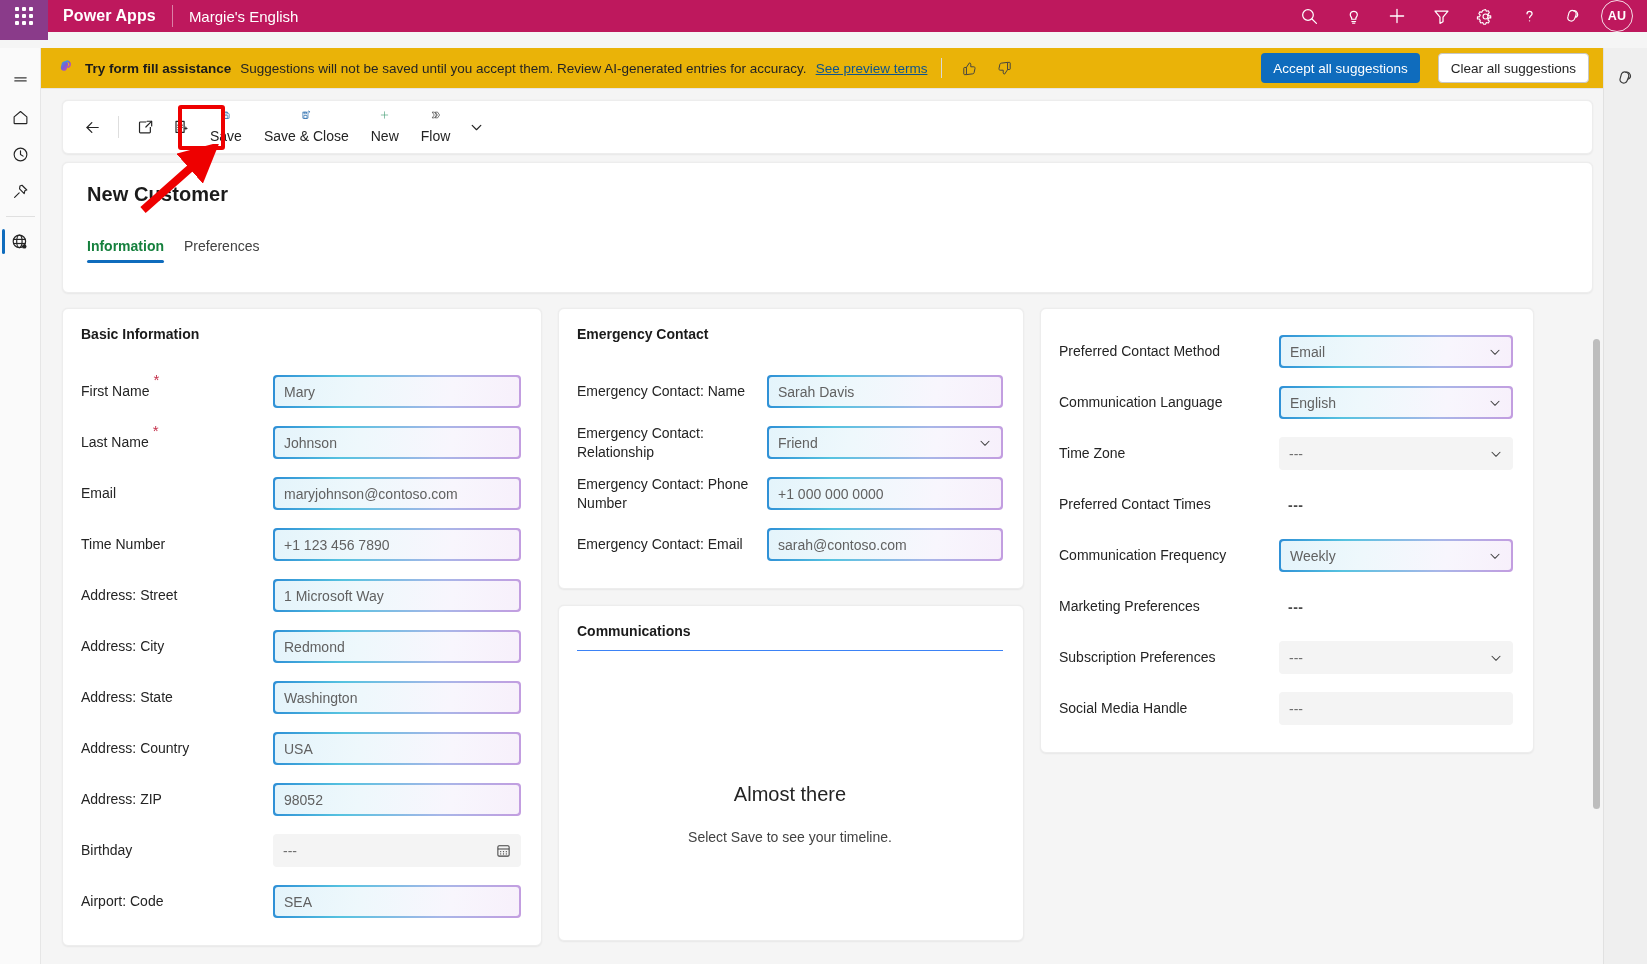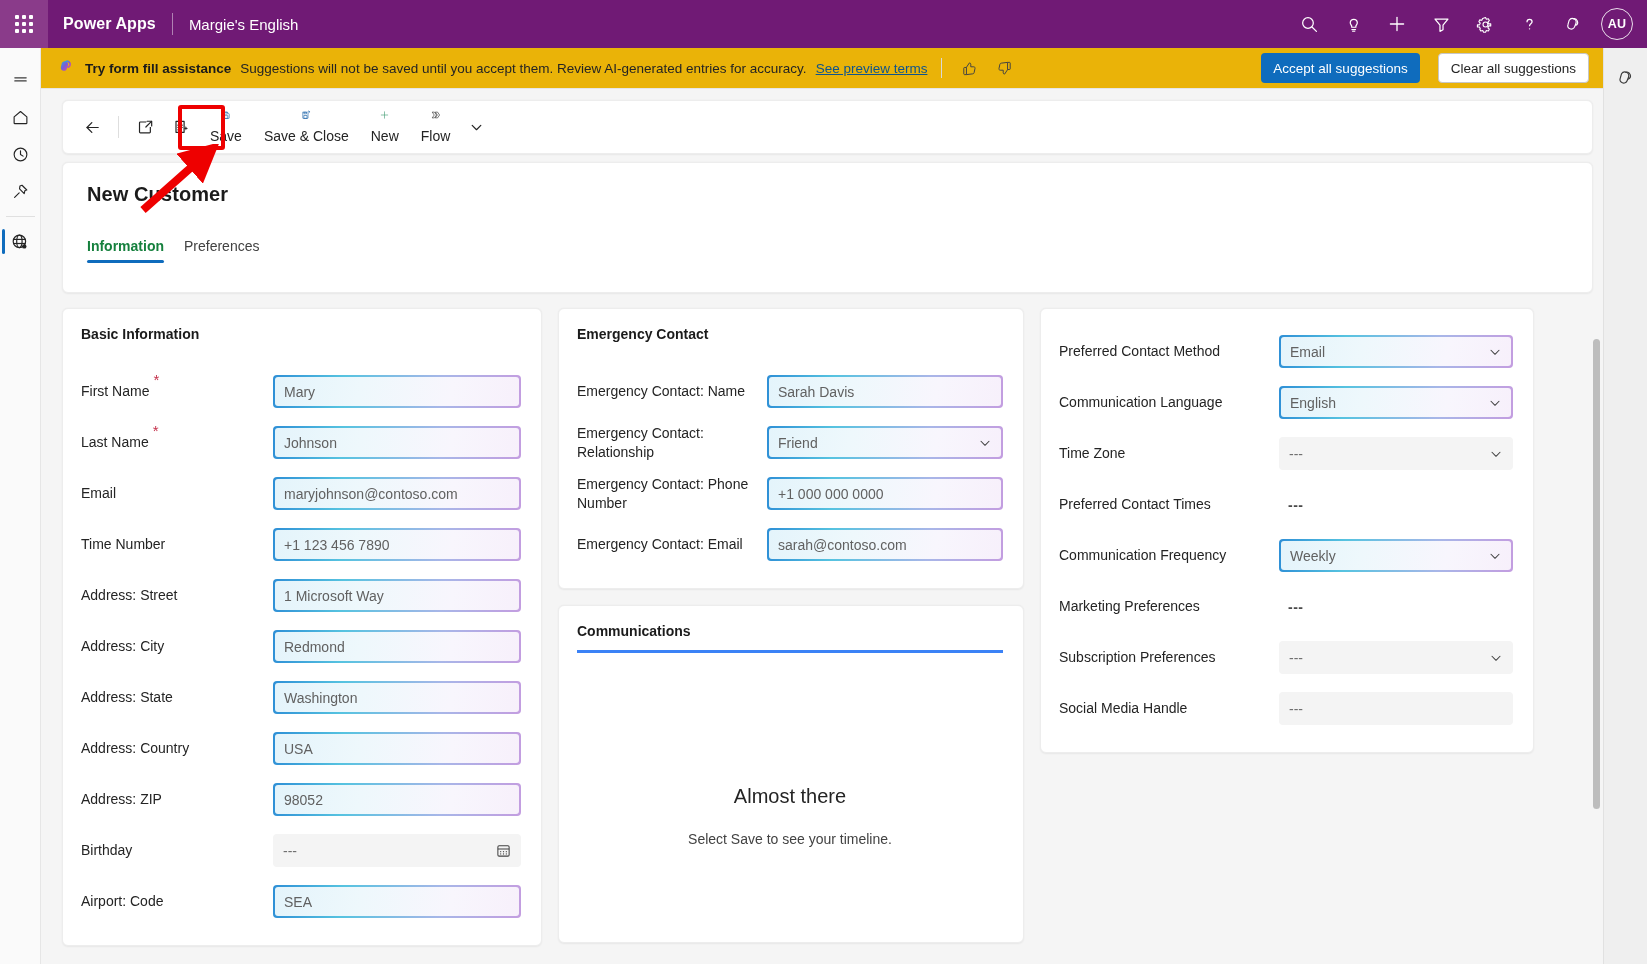--- a/index.html
+++ b/index.html
@@ -6,22 +6,22 @@
   html, body {
     width: 1647px; height: 964px;
     font-family: "Liberation Sans", sans-serif;
     background: #f5f5f5;
     overflow: hidden;
   }
   .app { position: relative; width: 1647px; height: 964px; }
 
   
   .topbar {
-    position: absolute; top: 0; left: 0; width: 1647px; height: 48px;
-    background: #701a75; display: flex; align-items: center;
+    position: absolute; top: 0; left: 0; width: 1647px; height: 32px;
+    background: #be185d; display: flex; align-items: center;
   }
   .waffle {
     width: 48px; height: 48px; display: flex; align-items: center; justify-content: center;
     background: #8a3b8a; cursor: pointer;
   }
   .waffle-grid { display: grid; grid-template-columns: repeat(3, 4px); gap: 3px; }
   .waffle-grid i { width: 4px; height: 4px; background: #fff; border-radius: 1px; display: block; }
   .brand {
     color: #fff; font-size: 16px; font-weight: 700; margin-left: 15px; letter-spacing: .1px;
   }
@@ -143,21 +143,21 @@
   .col-2 { width: 466px; }
   .col-3 { width: 494px; }
 
   .card {
     background: #fff; border: 1px solid #ededed; border-radius: 6px; padding: 17px 20px 18px 18px;
     box-shadow: 0 .6px 1.8px rgba(0,0,0,.06);
   }
   .card-title {
     font-size: 14px; font-weight: 700; color: #1b1b1b; margin-bottom: 24px;
   }
-  .card-title.rule { border-bottom: 3px solid #3b82f6; padding-bottom: 11px; margin-bottom: 0; }
+  .card-title.rule { border-bottom: 1px solid #3b82f6; padding-bottom: 11px; margin-bottom: 0; }
 
   
   .frow { display: flex; align-items: center; min-height: 51px; }
   .flabel {
     font-size: 14px; color: #242424; line-height: 1.34;
   }
   .req { color: #c4314b; font-size: 15px; margin: 0 8px 0 4px; align-self: flex-start; padding-top: 5px; }
   .fctl { margin-left: auto; position: relative; }
 
   

